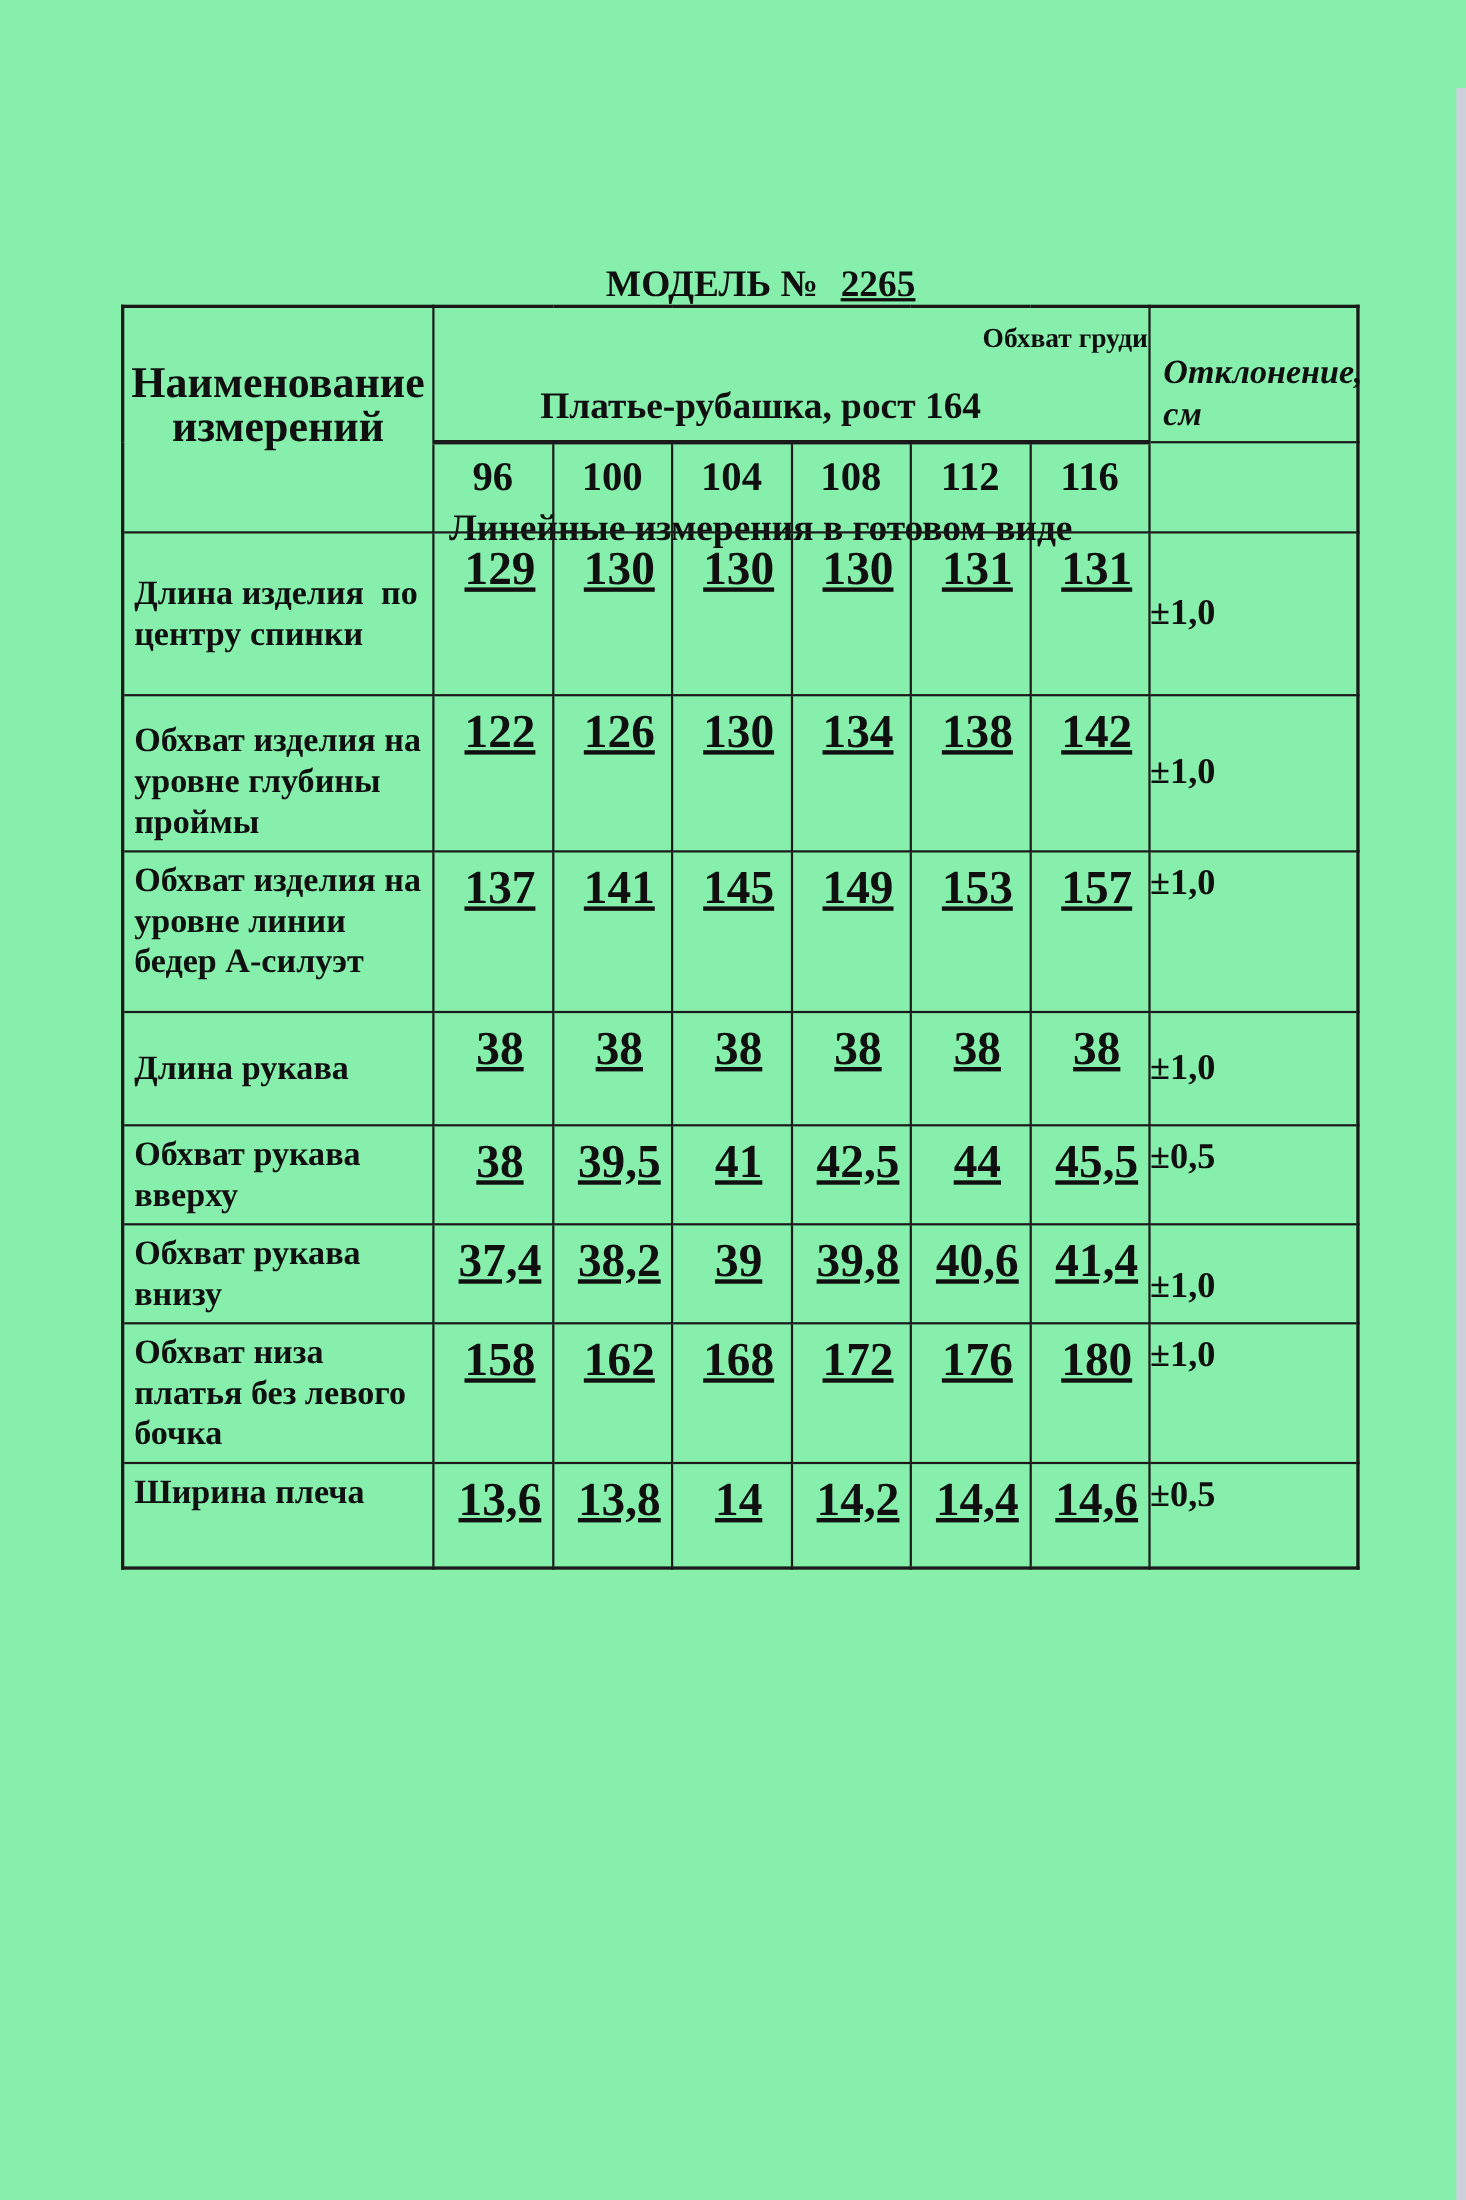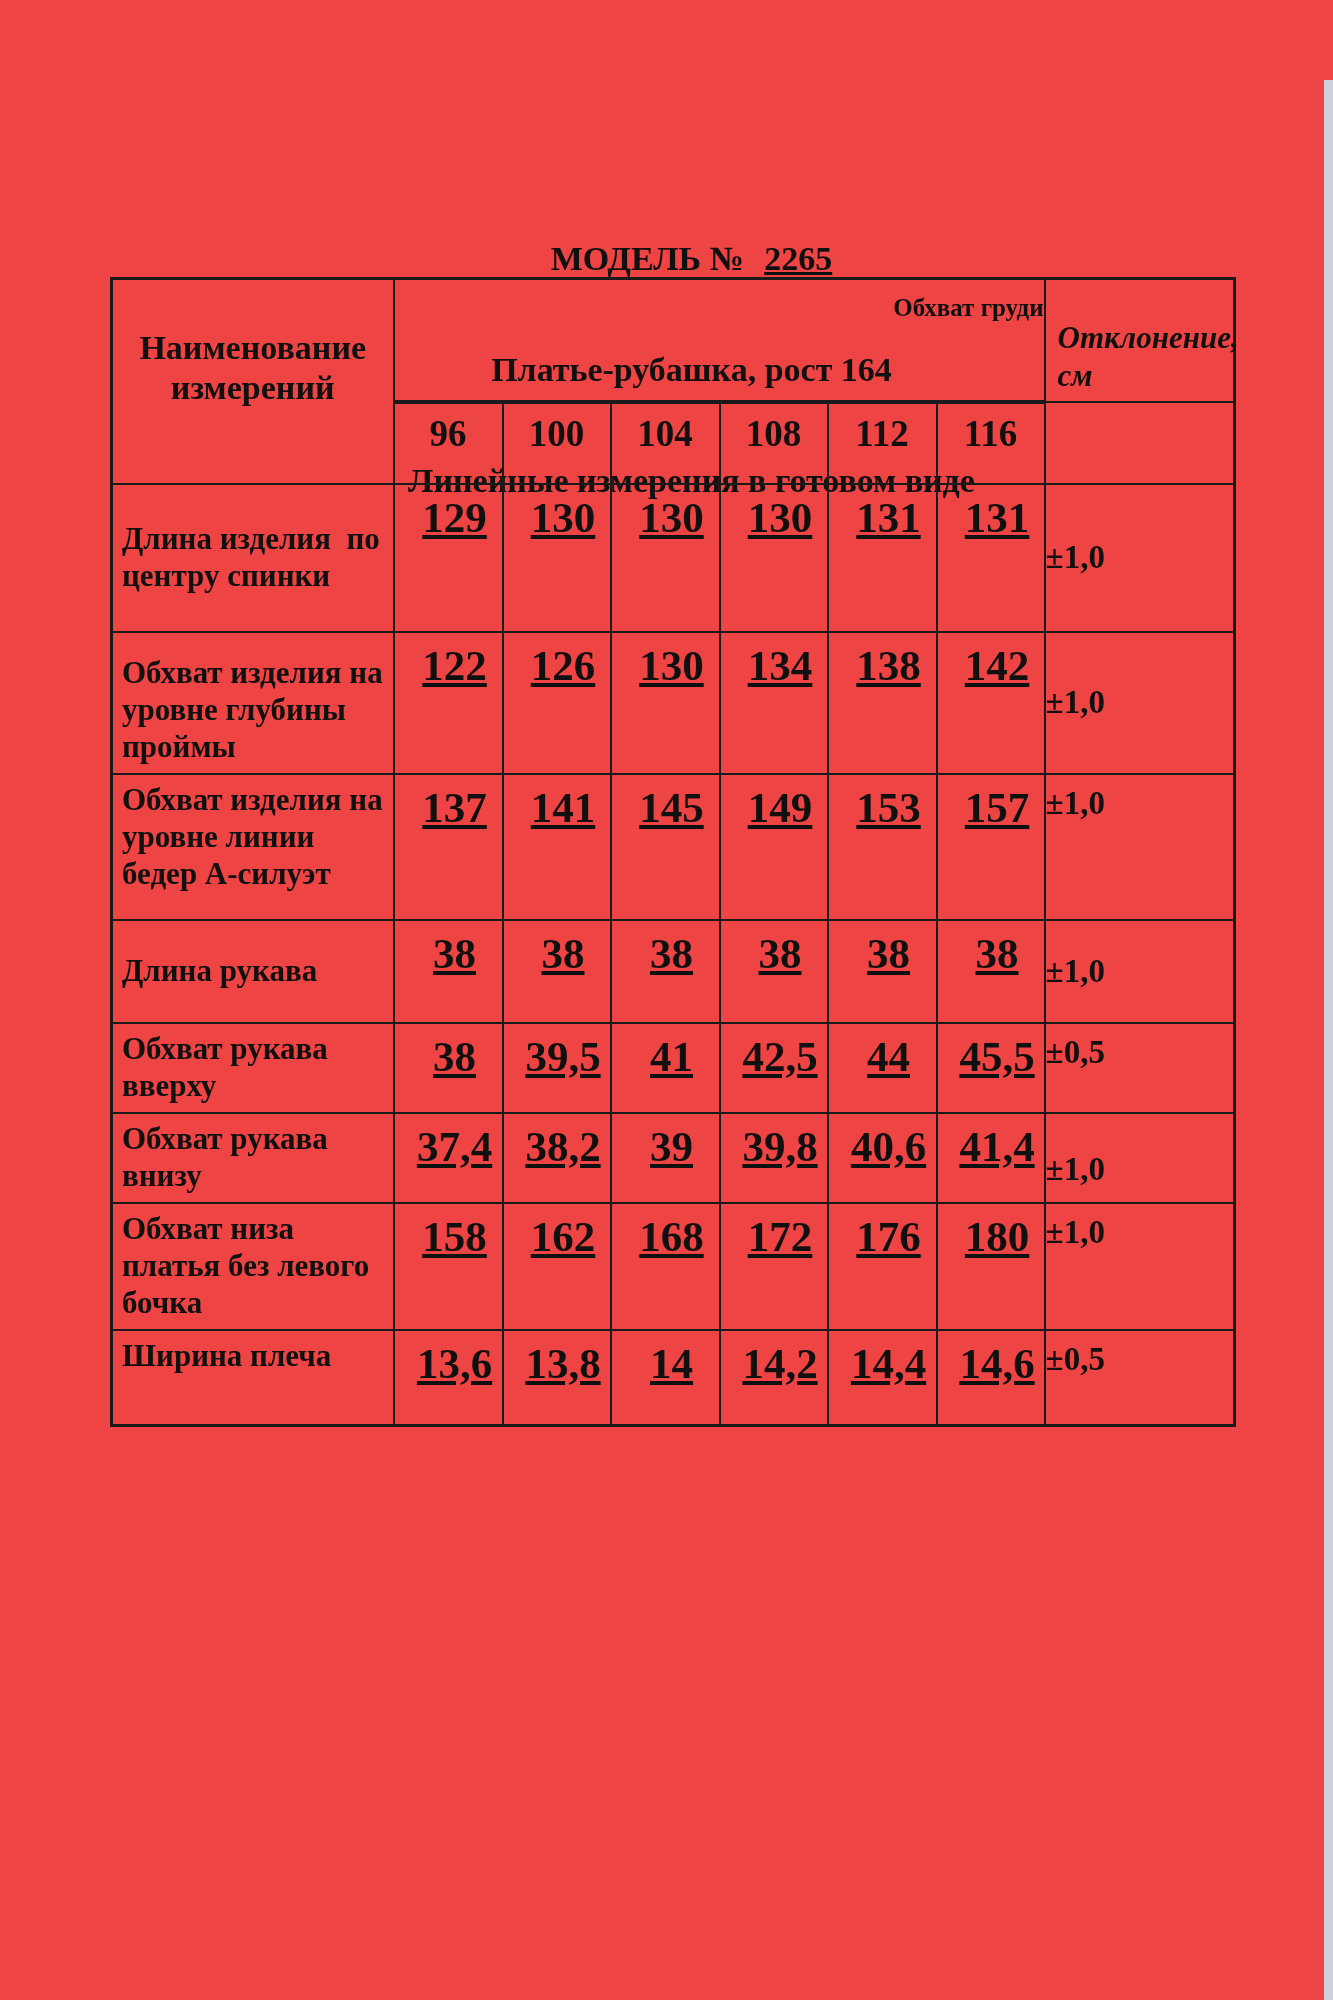--- a/index.html
+++ b/index.html
@@ -1,20 +1,20 @@
 <!DOCTYPE html>
 <html><head>
 <meta charset="utf-8">
 <style>
   html, body { margin: 0; padding: 0; }
   .page {
     position: relative;
     width: 1333px;
     height: 2000px;
-    background: #ef4444;
+    background: #86efac;
     overflow: hidden;
     font-family: "Liberation Serif", "DejaVu Serif", serif;
     color: #101010;
   }
   .edge-strip {
     position: absolute;
     top: 80px; left: 1324px;
     width: 9px; height: 1920px;
     background: #ccd1db;
   }
@@ -44,21 +44,21 @@
     border: 2px solid #1a1a1a;
     padding: 0;
     overflow: visible;
   }
   table.size-table { border: 3px solid #1a1a1a; }
   tr.r-h1 { height: 123px; }
   tr.r-h2 { height: 82px; }
   .c-namehead {
     text-align: center;
     vertical-align: middle;
-    font-size: 34px;
+    font-size: 40px;
     line-height: 40px;
     padding-bottom: 26px !important;
     white-space: pre;
   }
   .c-group {
     text-align: right;
     vertical-align: top;
     font-size: 25px;
     padding-top: 14px !important;
     border-bottom-width: 4px !important;

